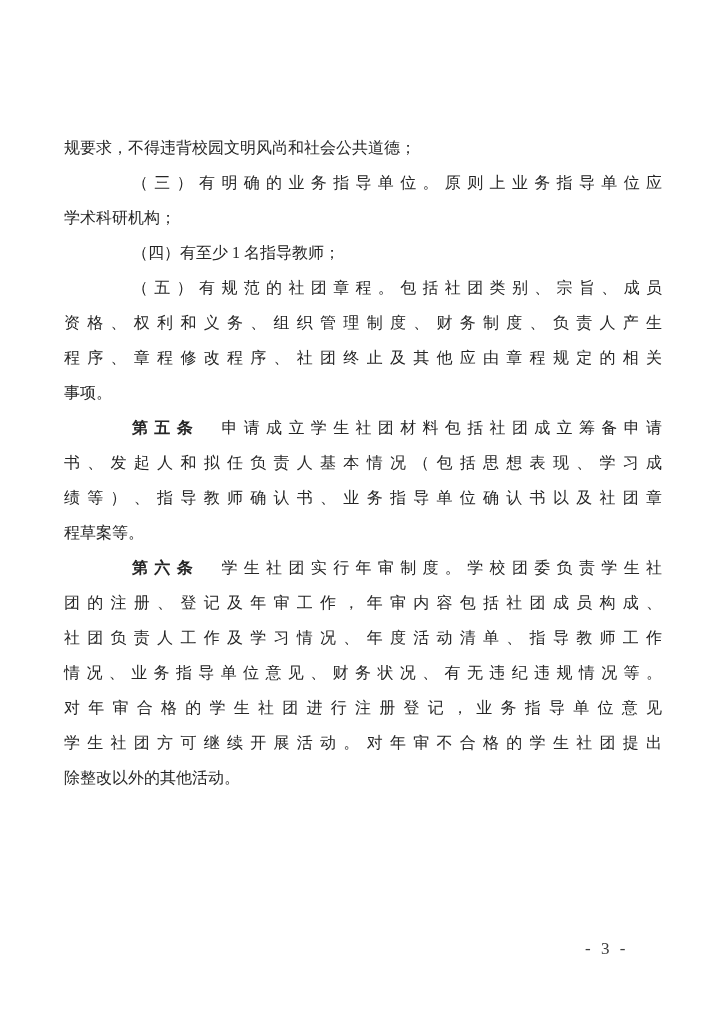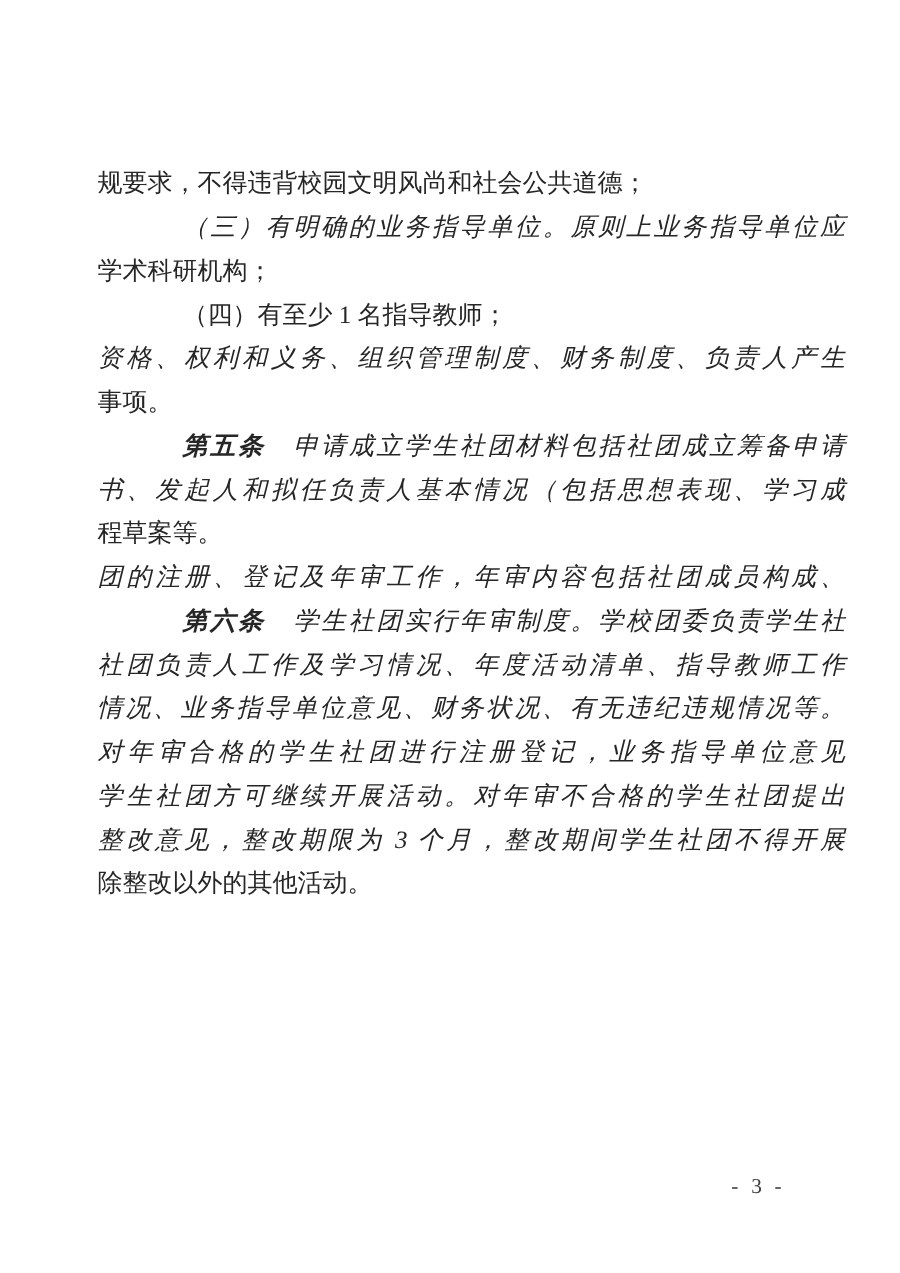--- a/index.html
+++ b/index.html
@@ -10,35 +10,34 @@
     width: 720px;
     height: 1018px;
     background: #ffffff;
     position: relative;
     overflow: hidden;
     font-family: "Liberation Serif", "DejaVu Serif", serif;
     color: #262626;
   }
   .doc-body {
     position: absolute;
-    left: 78px;
+    left: 64px;
     top: 130px;
     width: 598px;
-    font-size: 20px;
+    font-size: 16px;
   }
   .line {
     height: 35px;
     line-height: 35px;
     white-space: normal;
   }
   
   .fill {
     text-align: justify;
     text-align-last: justify;
-    font-style: italic;
   }
   
   .indent {
     padding-left: 68px;
   }
   .kw {
     font-weight: 700;
   }
   .page-number {
     position: absolute;
@@ -51,28 +50,30 @@
   }
 </style>
 </head>
 <body>
 
 <div class="doc-body">
   <div class="line">规要求，不得违背校园文明风尚和社会公共道德；</div>
   <div class="line indent fill">（三）有明确的业务指导单位。原则上业务指导单位应</div>
   <div class="line">学术科研机构；</div>
   <div class="line indent">（四）有至少 1 名指导教师；</div>
+  <div class="line indent fill">（五）有规范的社团章程。包括社团类别、宗旨、成员</div>
   <div class="line fill">资格、权利和义务、组织管理制度、财务制度、负责人产生</div>
+  <div class="line fill">程序、章程修改程序、社团终止及其他应由章程规定的相关</div>
   <div class="line">事项。</div>
   <div class="line indent fill"><span class="kw">第五条</span><span>　申请成立学生社团材料包括社团成立筹备申请</span></div>
   <div class="line fill">书、发起人和拟任负责人基本情况（包括思想表现、学习成</div>
+  <div class="line fill">绩等）、指导教师确认书、业务指导单位确认书以及社团章</div>
   <div class="line">程草案等。</div>
+  <div class="line indent fill"><span class="kw">第六条</span><span>　学生社团实行年审制度。学校团委负责学生社</span></div>
   <div class="line fill">团的注册、登记及年审工作，年审内容包括社团成员构成、</div>
-  <div class="line indent fill"><span class="kw">第六条</span><span>　学生社团实行年审制度。学校团委负责学生社</span></div>
   <div class="line fill">社团负责人工作及学习情况、年度活动清单、指导教师工作</div>
   <div class="line fill">情况、业务指导单位意见、财务状况、有无违纪违规情况等。</div>
   <div class="line fill">对年审合格的学生社团进行注册登记，业务指导单位意见</div>
   <div class="line fill">学生社团方可继续开展活动。对年审不合格的学生社团提出</div>
-  <div class="line fill">整改意见，整改期限为 3 个月，整改期间学生社团不得开展</div>
   <div class="line">除整改以外的其他活动。</div>
 </div>
 
 <div class="page-number">- 3 -</div>
 
 </body></html>

